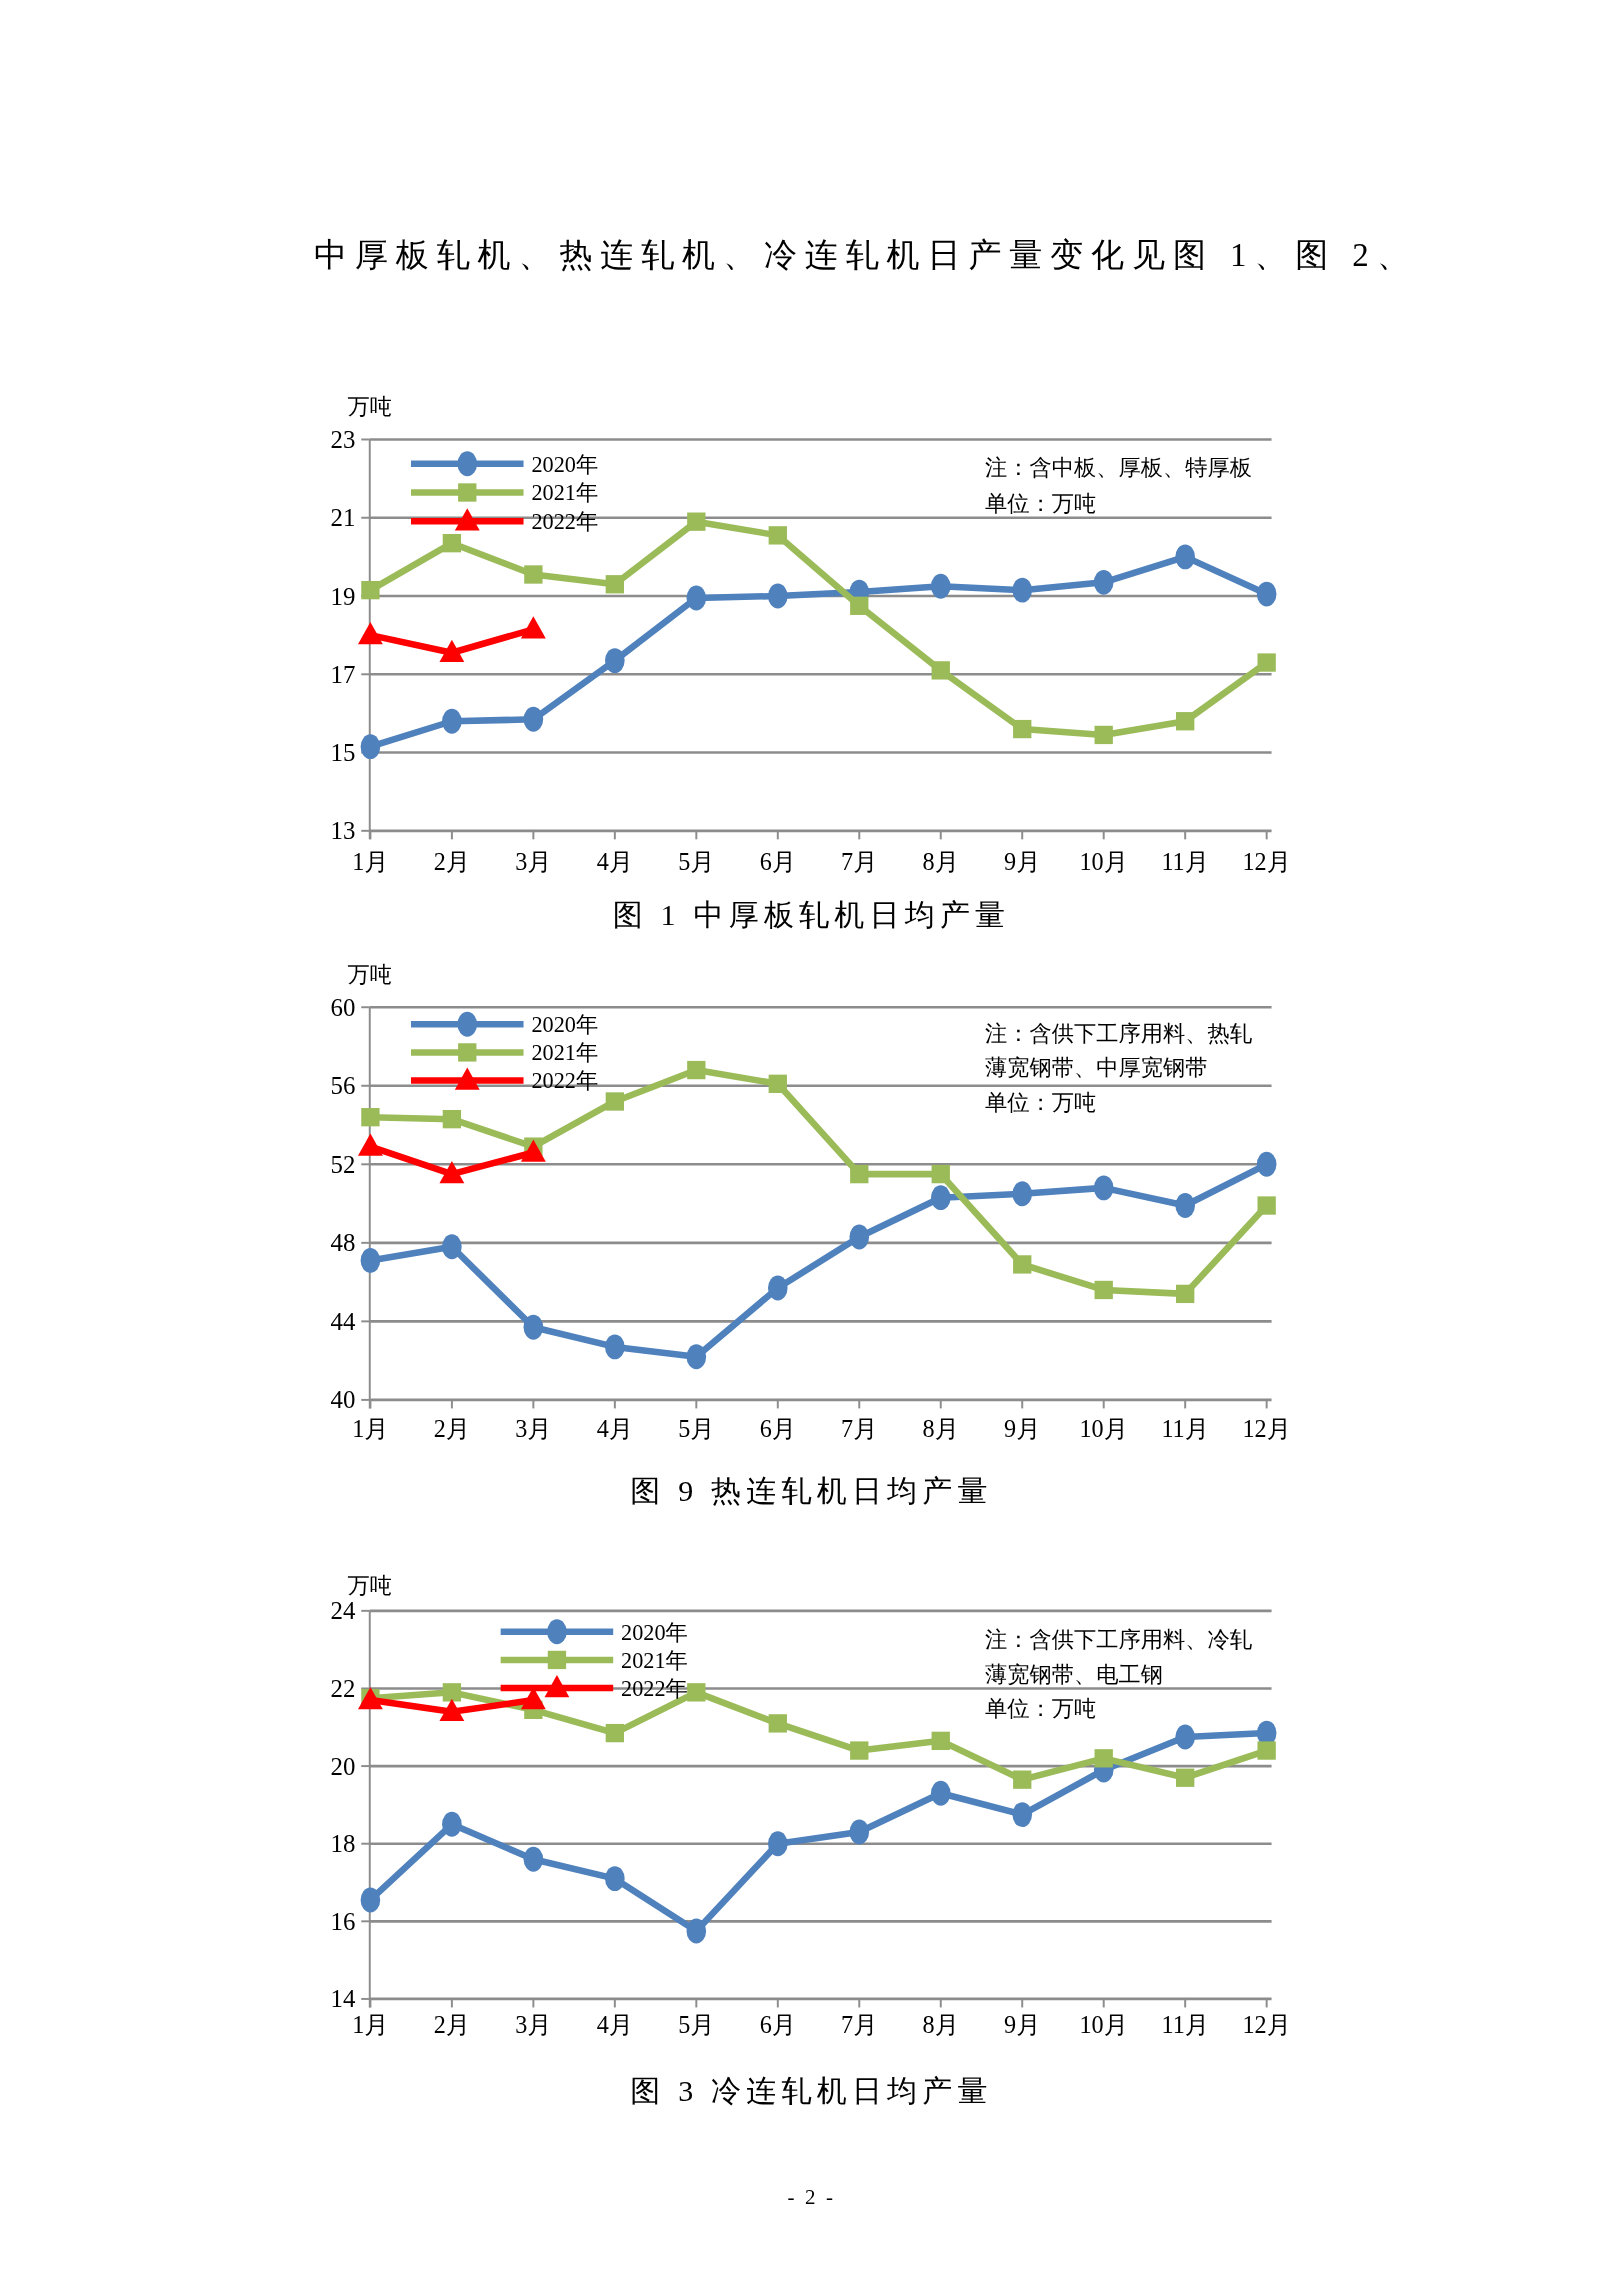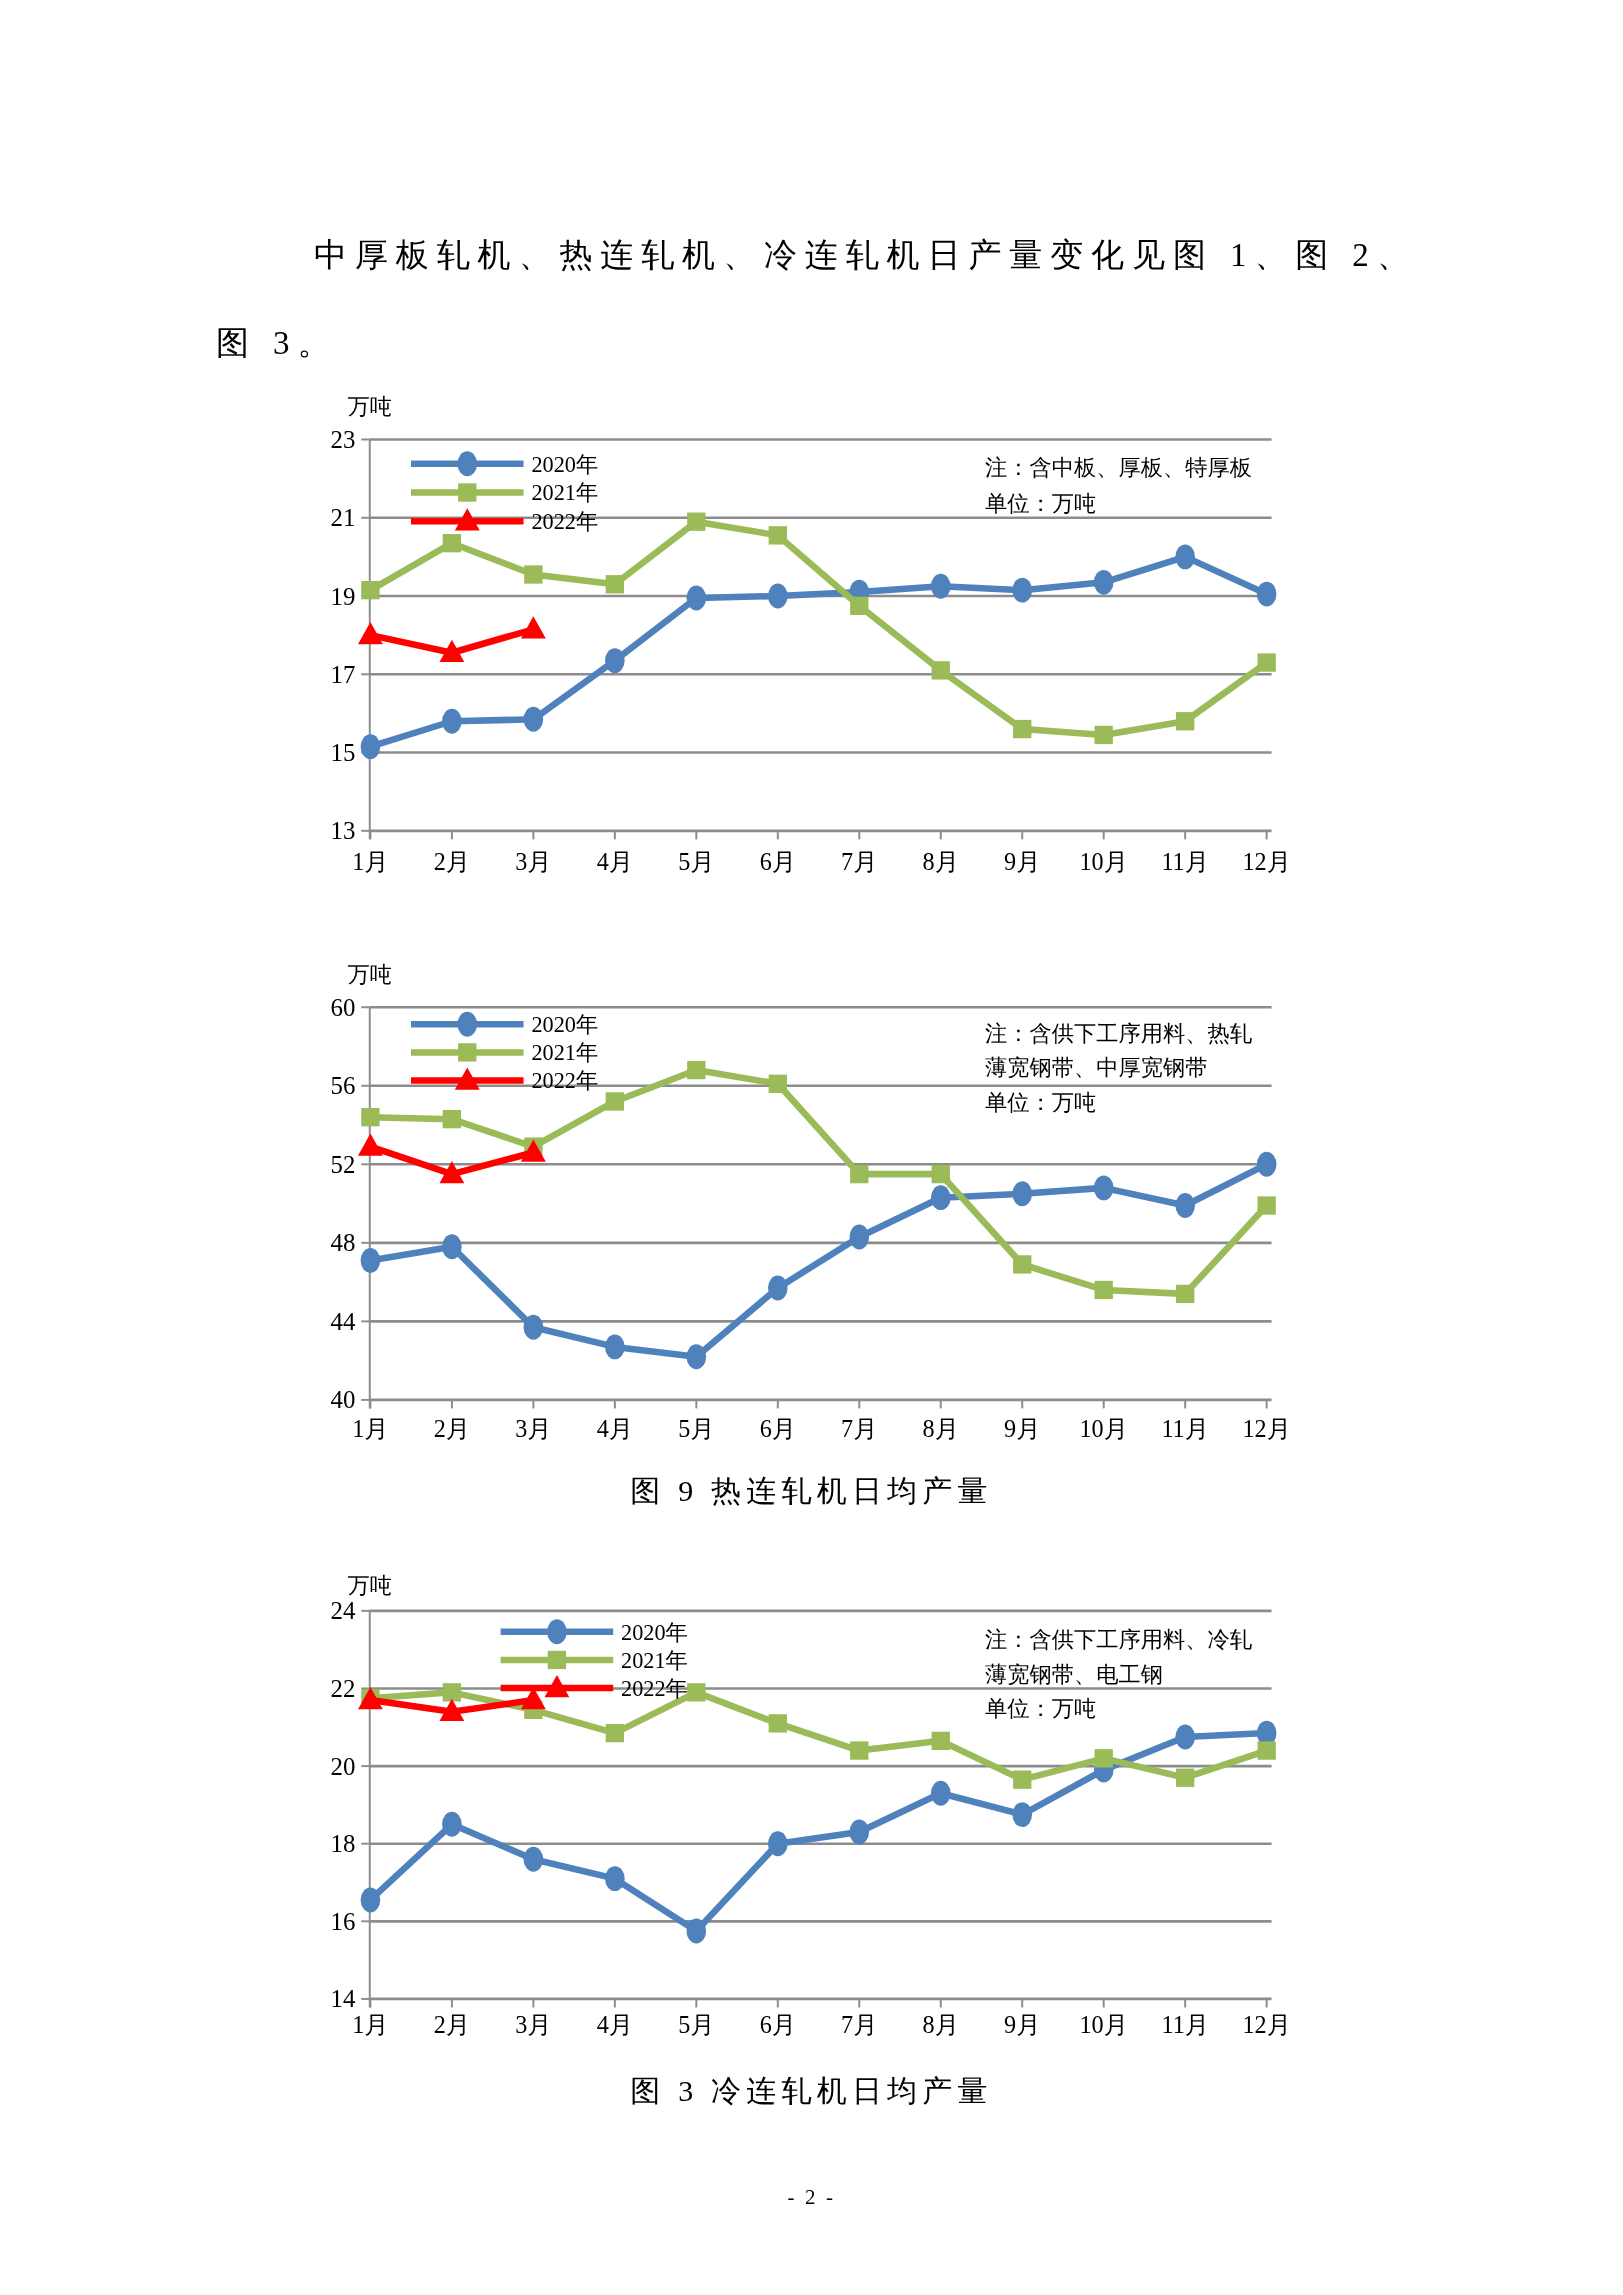--- a/index.html
+++ b/index.html
@@ -22,21 +22,20 @@
            letter-spacing:2.6px;}
   svg text{font-family:"Liberation Serif","DejaVu Serif",serif;fill:#000;}
 </style>
 </head>
 <body>
 
 <div class="page">
 
   <div class="intro">
     <div class="l1">中厚板轧机、热连轧机、冷连轧机日产量变化见图 1、图 2、</div>
-    <div class="l2">图 3。</div>
   </div>
 
   <svg id="chart1-svg" class="chart-svg" viewBox="0 0 2480 790" xmlns="http://www.w3.org/2000/svg">
       <text x="531" y="58" font-size="34" text-anchor="start">万吨</text>
       <line x1="565" y1="97" x2="1943" y2="97" stroke="#8C8C8C" stroke-width="4"></line>
       <line x1="552" y1="97" x2="565" y2="97" stroke="#8C8C8C" stroke-width="3"></line>
       <text x="543" y="110" font-size="38" text-anchor="end">23</text>
       <line x1="565" y1="216.6" x2="1943" y2="216.6" stroke="#8C8C8C" stroke-width="4"></line>
       <line x1="552" y1="216.6" x2="565" y2="216.6" stroke="#8C8C8C" stroke-width="3"></line>
       <text x="543" y="229.6" font-size="38" text-anchor="end">21</text>
@@ -112,20 +111,21 @@
       <text x="812" y="146" font-size="34" text-anchor="start">2020年</text>
       <line x1="628" y1="178" x2="800" y2="178" stroke="#9BBB59" stroke-width="10"></line>
       <rect x="700" y="164" width="28" height="28" fill="#9BBB59"></rect>
       <text x="812" y="190" font-size="34" text-anchor="start">2021年</text>
       <line x1="628" y1="222" x2="800" y2="222" stroke="#FF0000" stroke-width="10"></line>
       <path d="M 695 236 L 733 236 L 714 202 Z" fill="#FF0000"></path>
       <text x="812" y="234" font-size="34" text-anchor="start">2022年</text>
       <text x="1505" y="152" font-size="34" text-anchor="start">注：含中板、厚板、特厚板</text>
       <text x="1505" y="207" font-size="34" text-anchor="start">单位：万吨</text>
     </svg>
+  <div class="caption" id="caption1">图 1  中厚板轧机日均产量</div>
 
   <svg id="chart2-svg" class="chart-svg" viewBox="0 0 2480 790" xmlns="http://www.w3.org/2000/svg">
       <text x="531" y="50" font-size="34" text-anchor="start">万吨</text>
       <line x1="565" y1="89" x2="1943" y2="89" stroke="#8C8C8C" stroke-width="4"></line>
       <line x1="552" y1="89" x2="565" y2="89" stroke="#8C8C8C" stroke-width="3"></line>
       <text x="543" y="102" font-size="38" text-anchor="end">60</text>
       <line x1="565" y1="209" x2="1943" y2="209" stroke="#8C8C8C" stroke-width="4"></line>
       <line x1="552" y1="209" x2="565" y2="209" stroke="#8C8C8C" stroke-width="3"></line>
       <text x="543" y="222" font-size="38" text-anchor="end">56</text>
       <line x1="565" y1="329" x2="1943" y2="329" stroke="#8C8C8C" stroke-width="4"></line>

